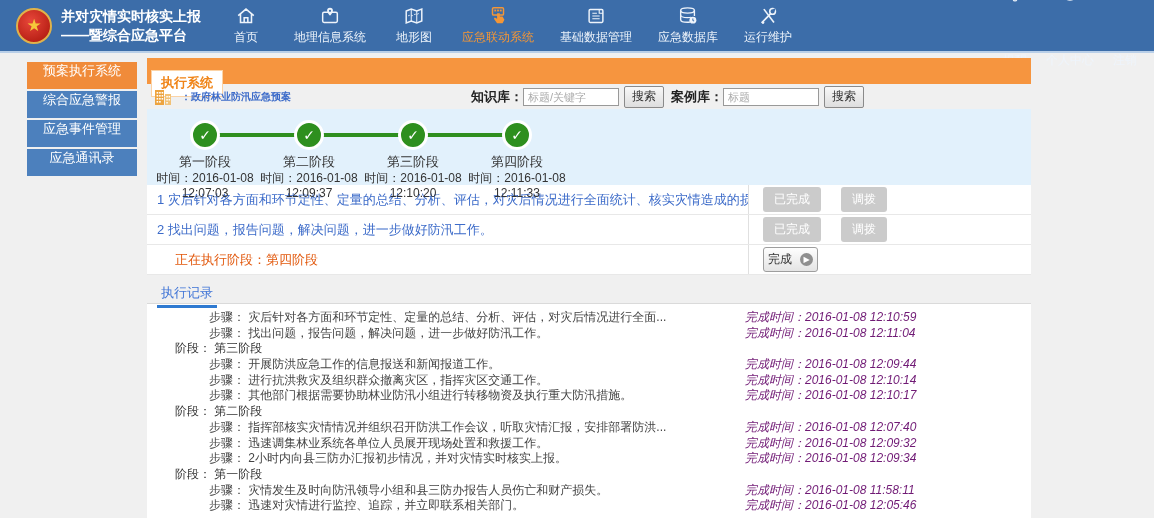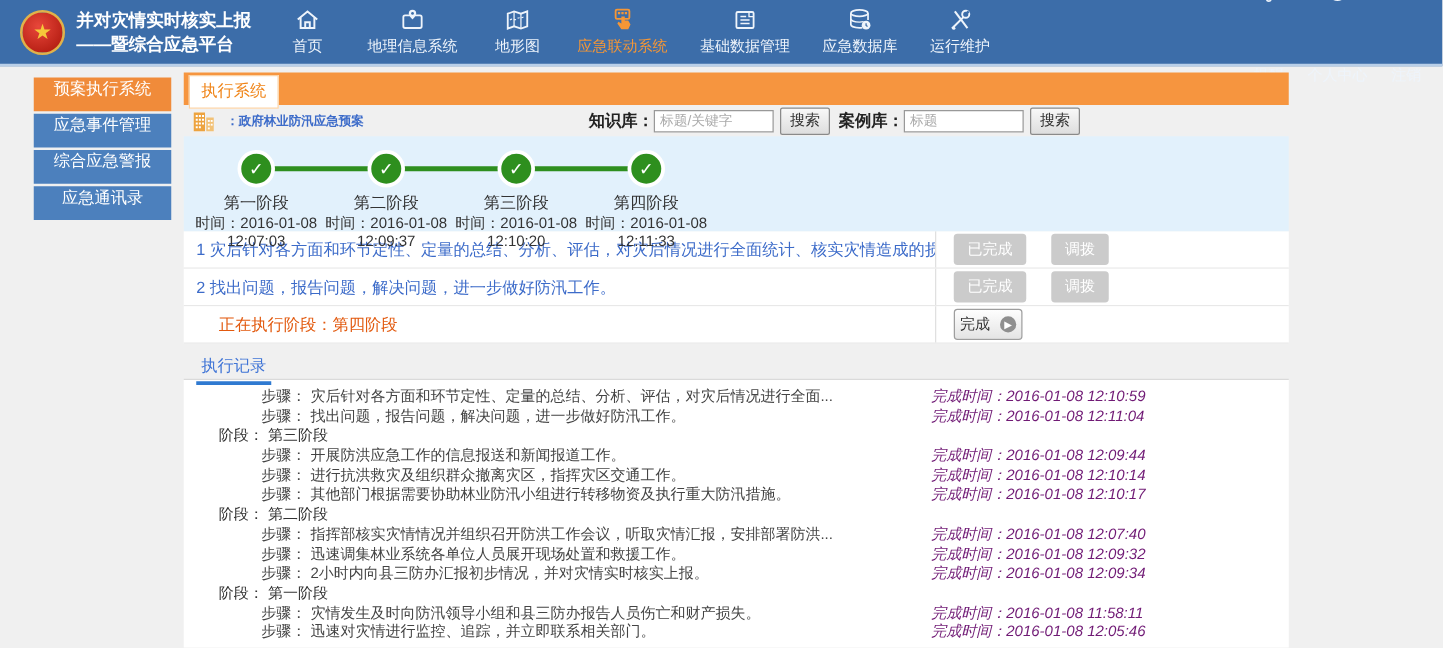--- a/index.html
+++ b/index.html
@@ -44,22 +44,22 @@
     height: 27px; background: #4c80bd; color: #fff; font-size: 13px;
     display: flex; justify-content: center; cursor: pointer; white-space: nowrap;
   }
   .side-item.active { background: #f08b3a; }
 
   
   .content { position: absolute; left: 147px; top: 58px; width: 884px; }
 
   .tabbar { height: 26px; background: #f6953f; }
   .tab {
-    display: inline-block; margin: 2px 0 0 4px; padding: 3px 9px 4px 9px;
-    background: #fff; color: #f08519; font-size: 13px; border: 1px solid #fbd3a6; cursor: pointer;
+    display: inline-block; margin: 12px 0 0 4px; padding: 3px 9px 4px 9px;
+    background: #fff; color: #f08519; font-size: 13px; border: 1px solid #fbd3a6; cursor: pointer; font-weight: bold;
   }
 
   .title-row { height: 23px; display: flex; align-items: center; margin-top: 1px; }
   .building-icon { margin-left: 6px; display: flex; }
   .plan-title { color: #3c6bc9; font-size: 10px; font-weight: bold; margin-left: 8px; }
   .search-area { margin-left: auto; display: flex; align-items: center; padding-right: 160px; }
   .search-label { font-size: 13px; font-weight: bold; color: #222; white-space: nowrap; }
   .search-input {
     width: 96px; height: 18px; border: 1px solid #999; font-size: 11px; padding: 1px 4px;
     color: #333; background: #fff; margin-right: 5px;
@@ -239,24 +239,24 @@
         <span class="nav-label">注销</span>
       </div>
     </div>
   </header>
 
   <aside class="sidebar">
     <div class="side-item active">
         <span>预案执行系统</span>
       </div>
     <div class="side-item">
+        <span>综合应急警报</span>
+      </div>
+    <div class="side-item">
         <span>应急事件管理</span>
-      </div>
-    <div class="side-item">
-        <span>综合应急警报</span>
       </div>
     <div class="side-item">
         <span>应急通讯录</span>
       </div>
   </aside>
 
   <main class="content">
 
     <div class="tabbar">
       <span class="tab">执行系统</span>

